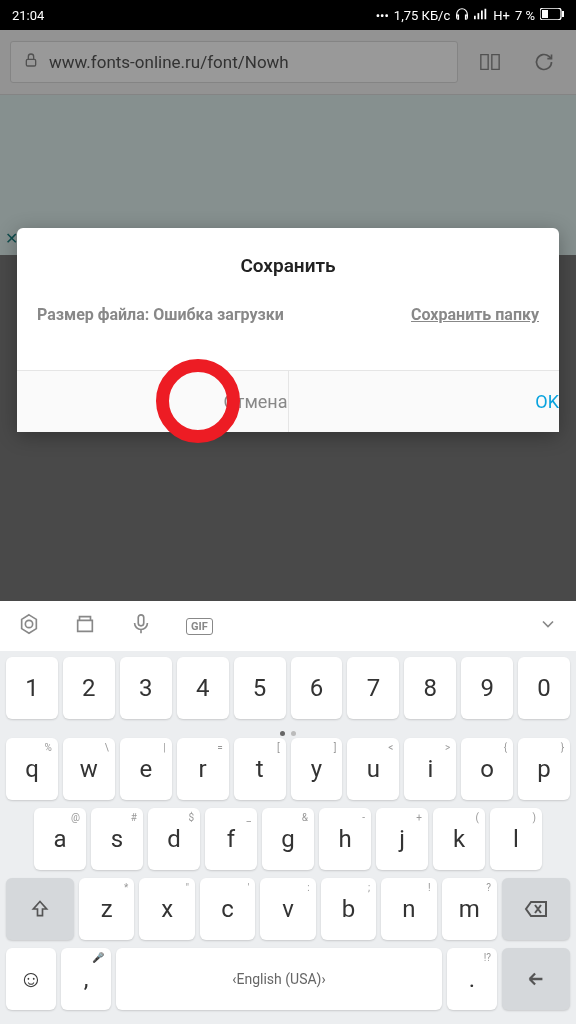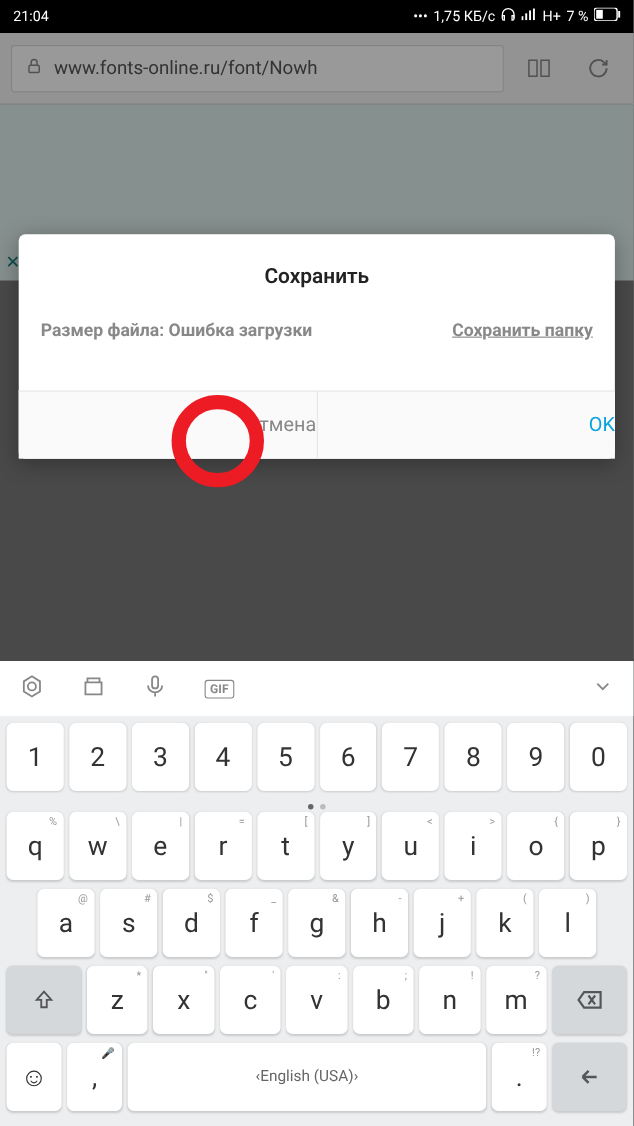--- a/index.html
+++ b/index.html
@@ -10,21 +10,21 @@
 
 .browser-bar { background: #f5f5f5; padding: 10px; display: flex; align-items: center; gap: 10px; border-bottom: 1px solid #ddd; }
 .url-box { flex: 1; background: #fff; border: 1px solid #ddd; border-radius: 3px; padding: 10px 12px; display: flex; align-items: center; gap: 10px; color: #555; font-size: 17px; }
 .browser-icon { width: 44px; height: 44px; display: flex; align-items: center; justify-content: center; color: #888; }
 
 .page-bg { background: #e0f0ef; height: 160px; position: relative; }
 .ad-close { position: absolute; bottom: 5px; left: 5px; display: flex; gap: 4px; color: #1a8080; }
 
 .dimmer { position: absolute; top: 30px; left: 0; right: 0; bottom: 0; background: rgba(0,0,0,0.4); }
 
-.dialog { position: absolute; top: 213px; left: 17px; right: 17px; background: #fff; border-radius: 6px; box-shadow: 0 4px 20px rgba(0,0,0,0.3); z-index: 10; }
+.dialog { position: absolute; top: 228px; left: 17px; right: 17px; background: #fff; border-radius: 6px; box-shadow: 0 4px 20px rgba(0,0,0,0.3); z-index: 10; }
 .dialog-title { text-align: center; font-weight: 600; font-size: 19px; padding: 26px 0 28px; color: #222; }
 .dialog-body { padding: 0 20px 28px; font-weight: bold; }
 .file-info { display: flex; justify-content: space-between; color: #888; font-size: 16px; margin-bottom: 18px; }
 .file-info .change { text-decoration: underline; }
 .filename-input { width: 100%; border: 1px solid #e0e0e0; border-radius: 4px; padding: 14px 12px; font-size: 17px; color: #444; }
 .dialog-actions { display: flex; border-top: 1px solid #e5e5e5; background: #fafafa; }
 .dialog-btn { flex: 1; padding: 20px 0; text-align: right; font-size: 18px; color: #888; cursor: pointer; }
 .dialog-btn.ok { color: #09a3de; border-left: 1px solid #e5e5e5; }
 
 .red-circle { position: absolute; top: 359px; left: 156px; width: 84px; height: 84px; border: 13px solid #ed1c24; border-radius: 50%; z-index: 20; pointer-events: none; }

